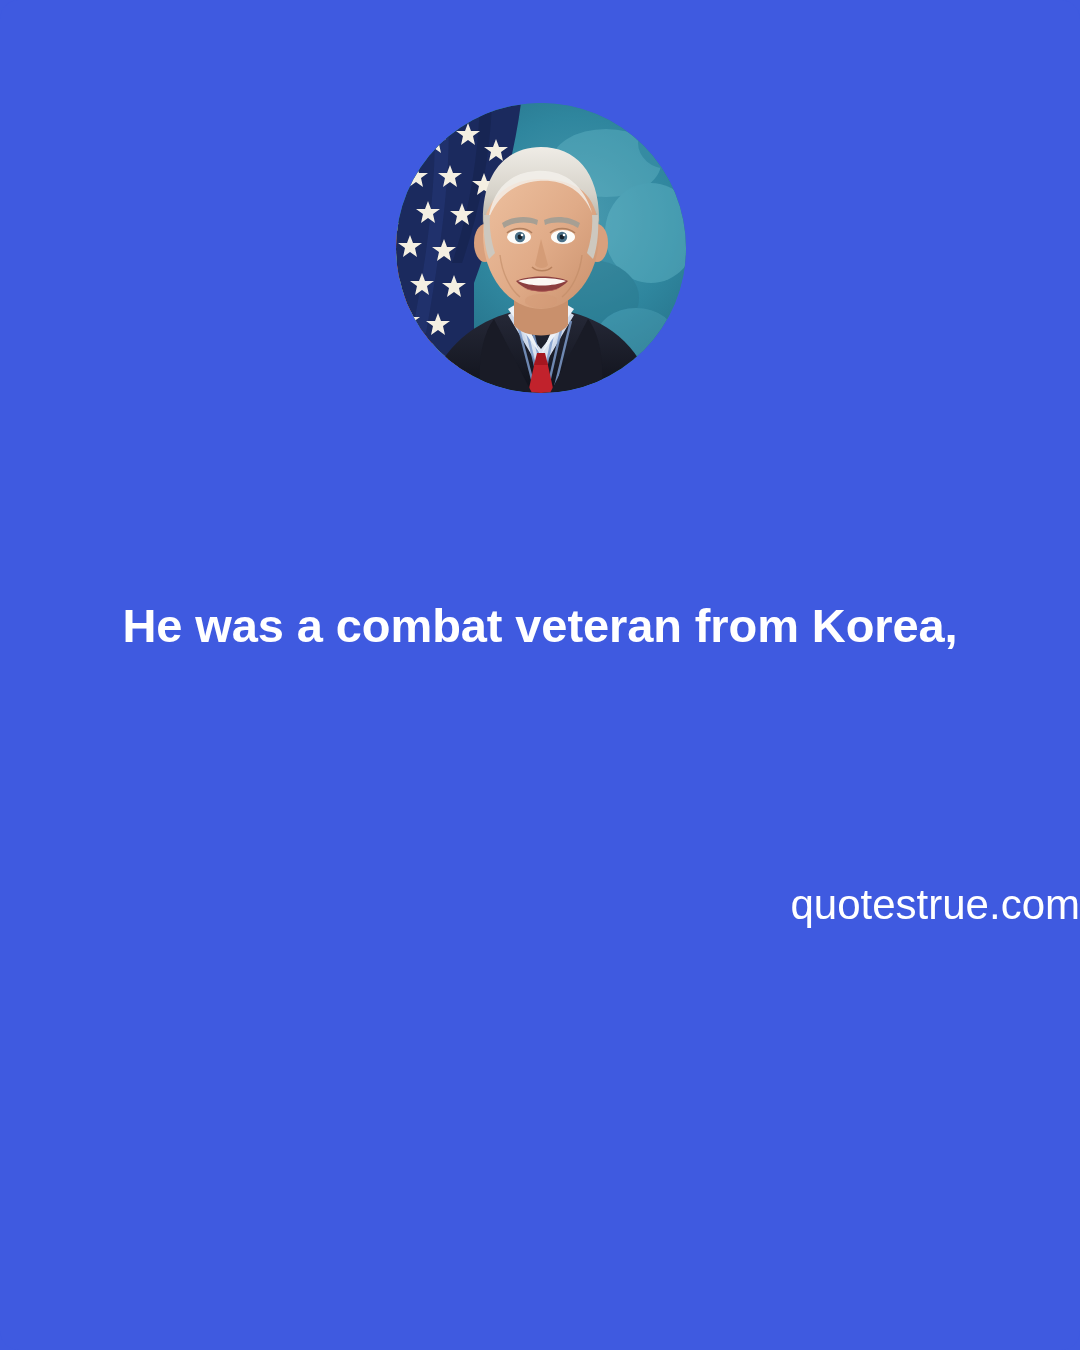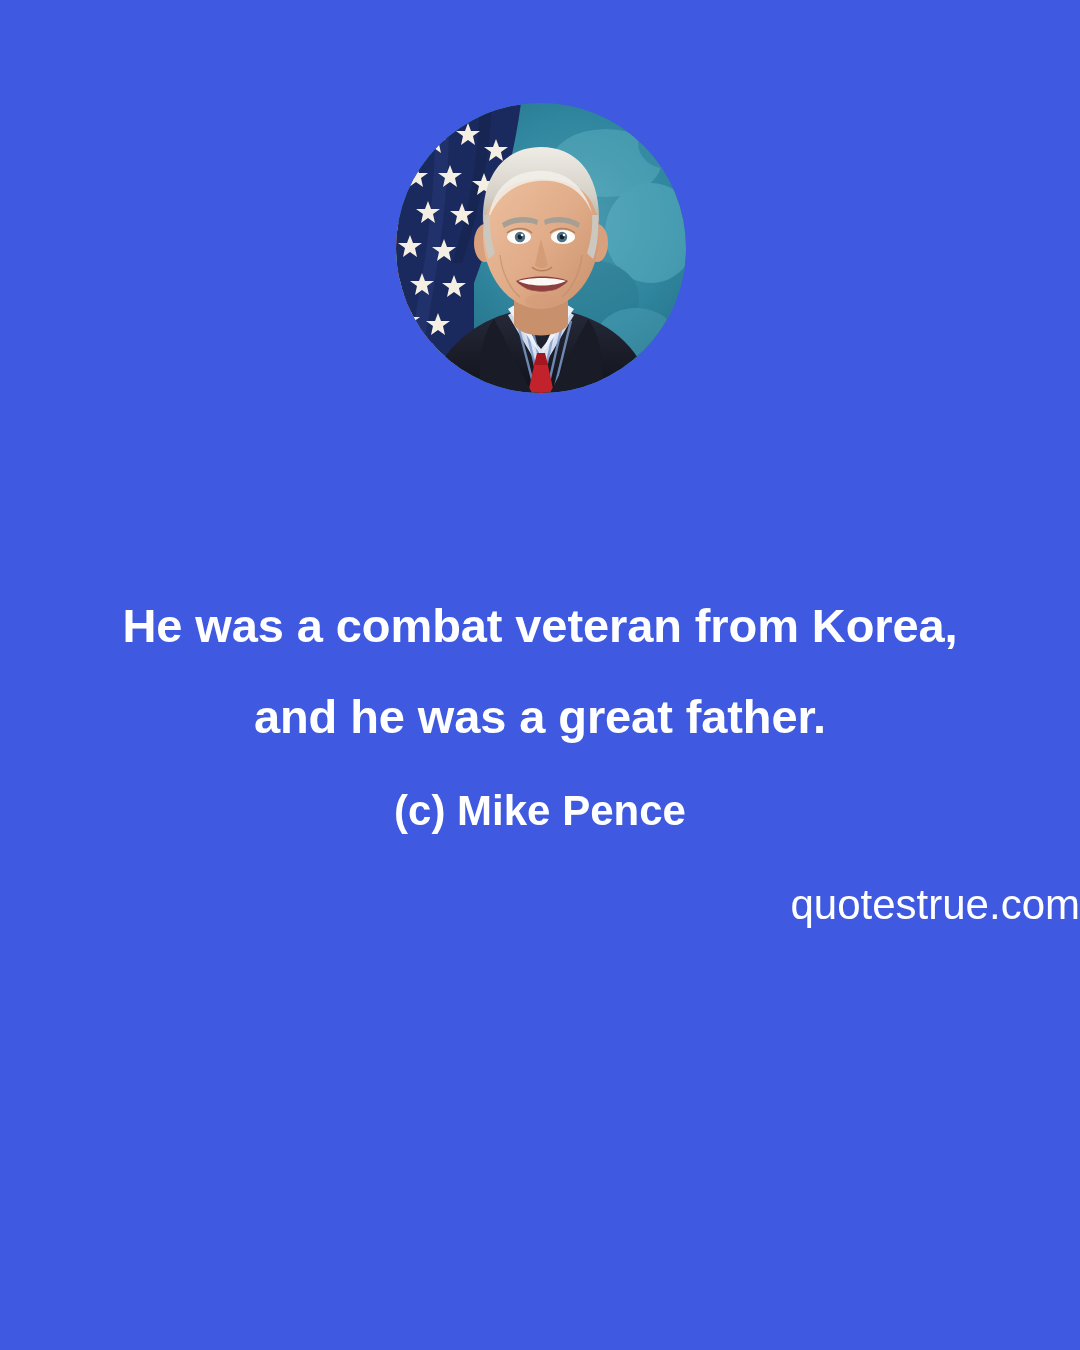--- a/index.html
+++ b/index.html
@@ -231,20 +231,18 @@
           <path d="M104,152 C106,170 114,186 124,194" stroke="#c08a66" stroke-width="1.4" fill="none" opacity="0.6"></path>
           <path d="M186,152 C184,170 176,186 166,194" stroke="#c08a66" stroke-width="1.4" fill="none" opacity="0.6"></path>
           <ellipse cx="145" cy="198" rx="16" ry="7" fill="#d39a75" opacity="0.5"></ellipse>
         </g>
       </svg>
     </div>
   </div>
 
   <div class="quote-block">
     <div class="quote-line">He was a combat veteran from Korea,</div>
-    <div class="quote-line">and he was a great father.</div>
   </div>
 
-  <div class="author">(c) Mike Pence</div>
 
   <div class="site">quotestrue.com</div>
 
 </div>
 
 </body></html>

